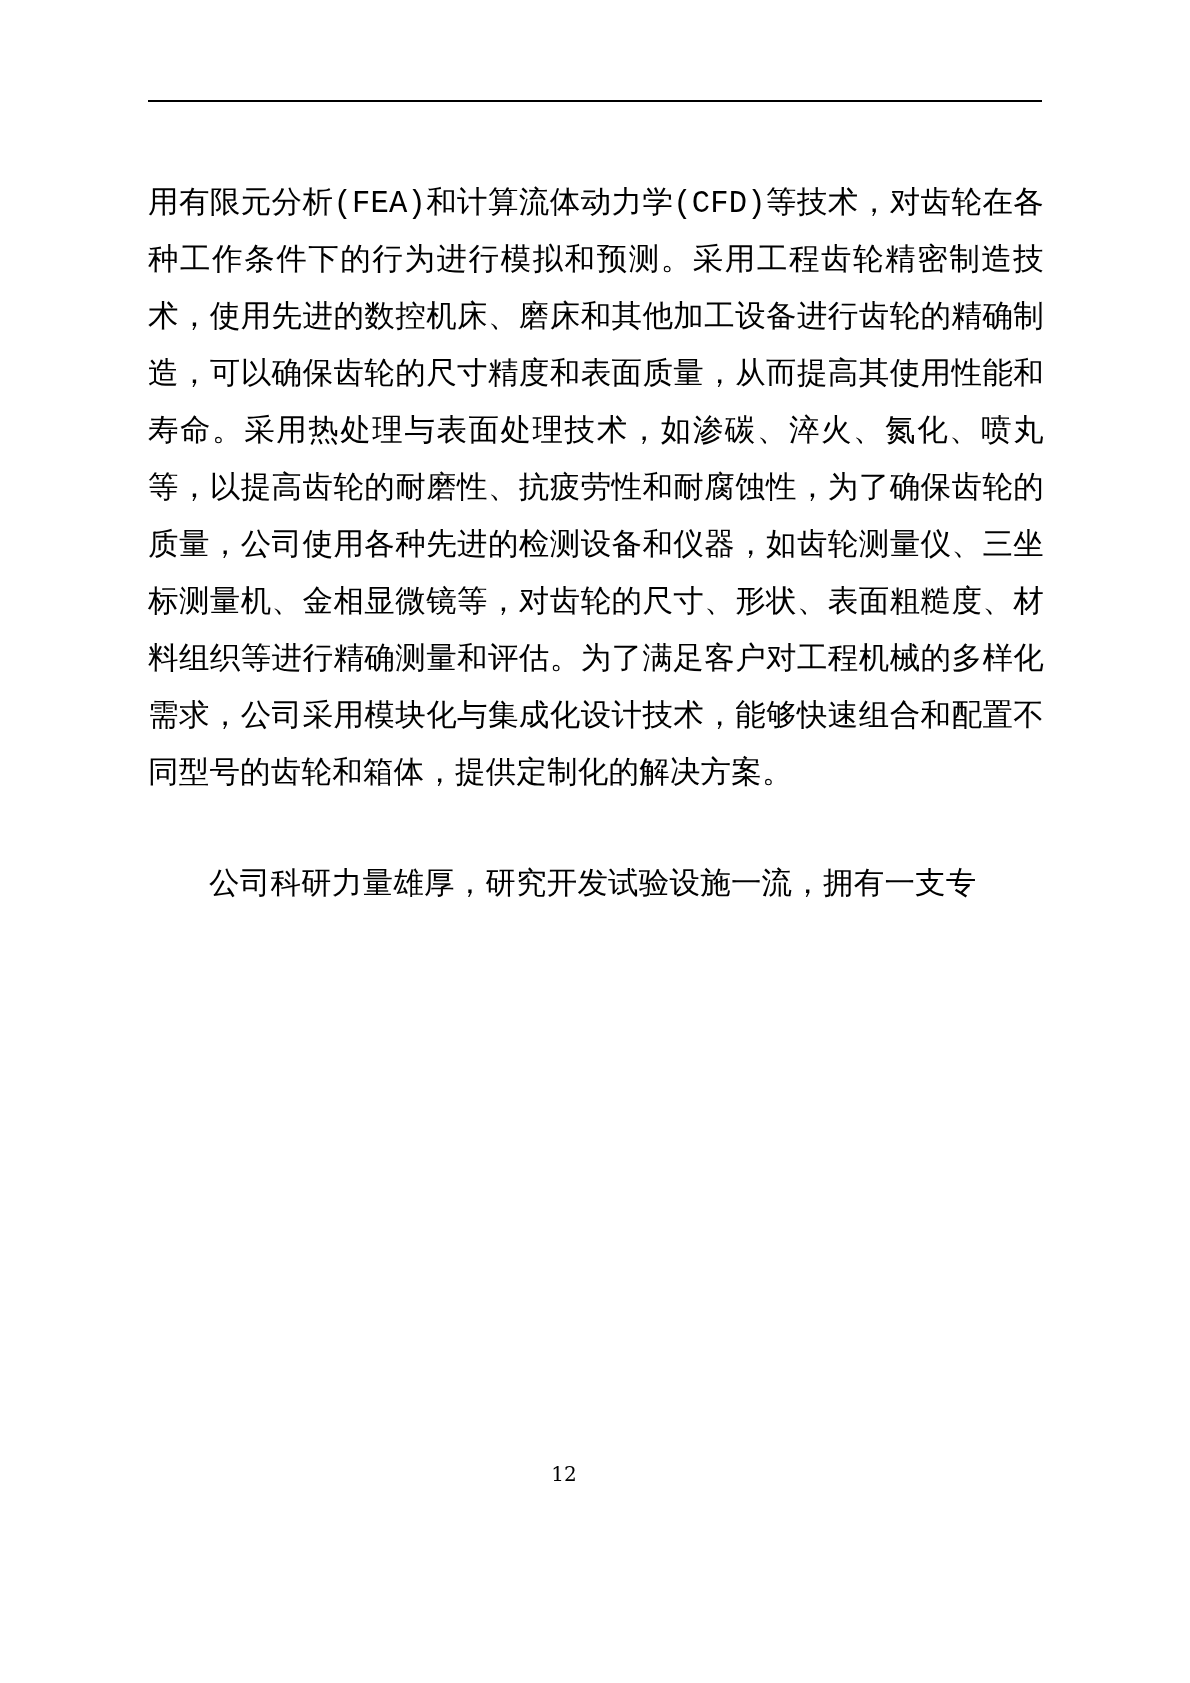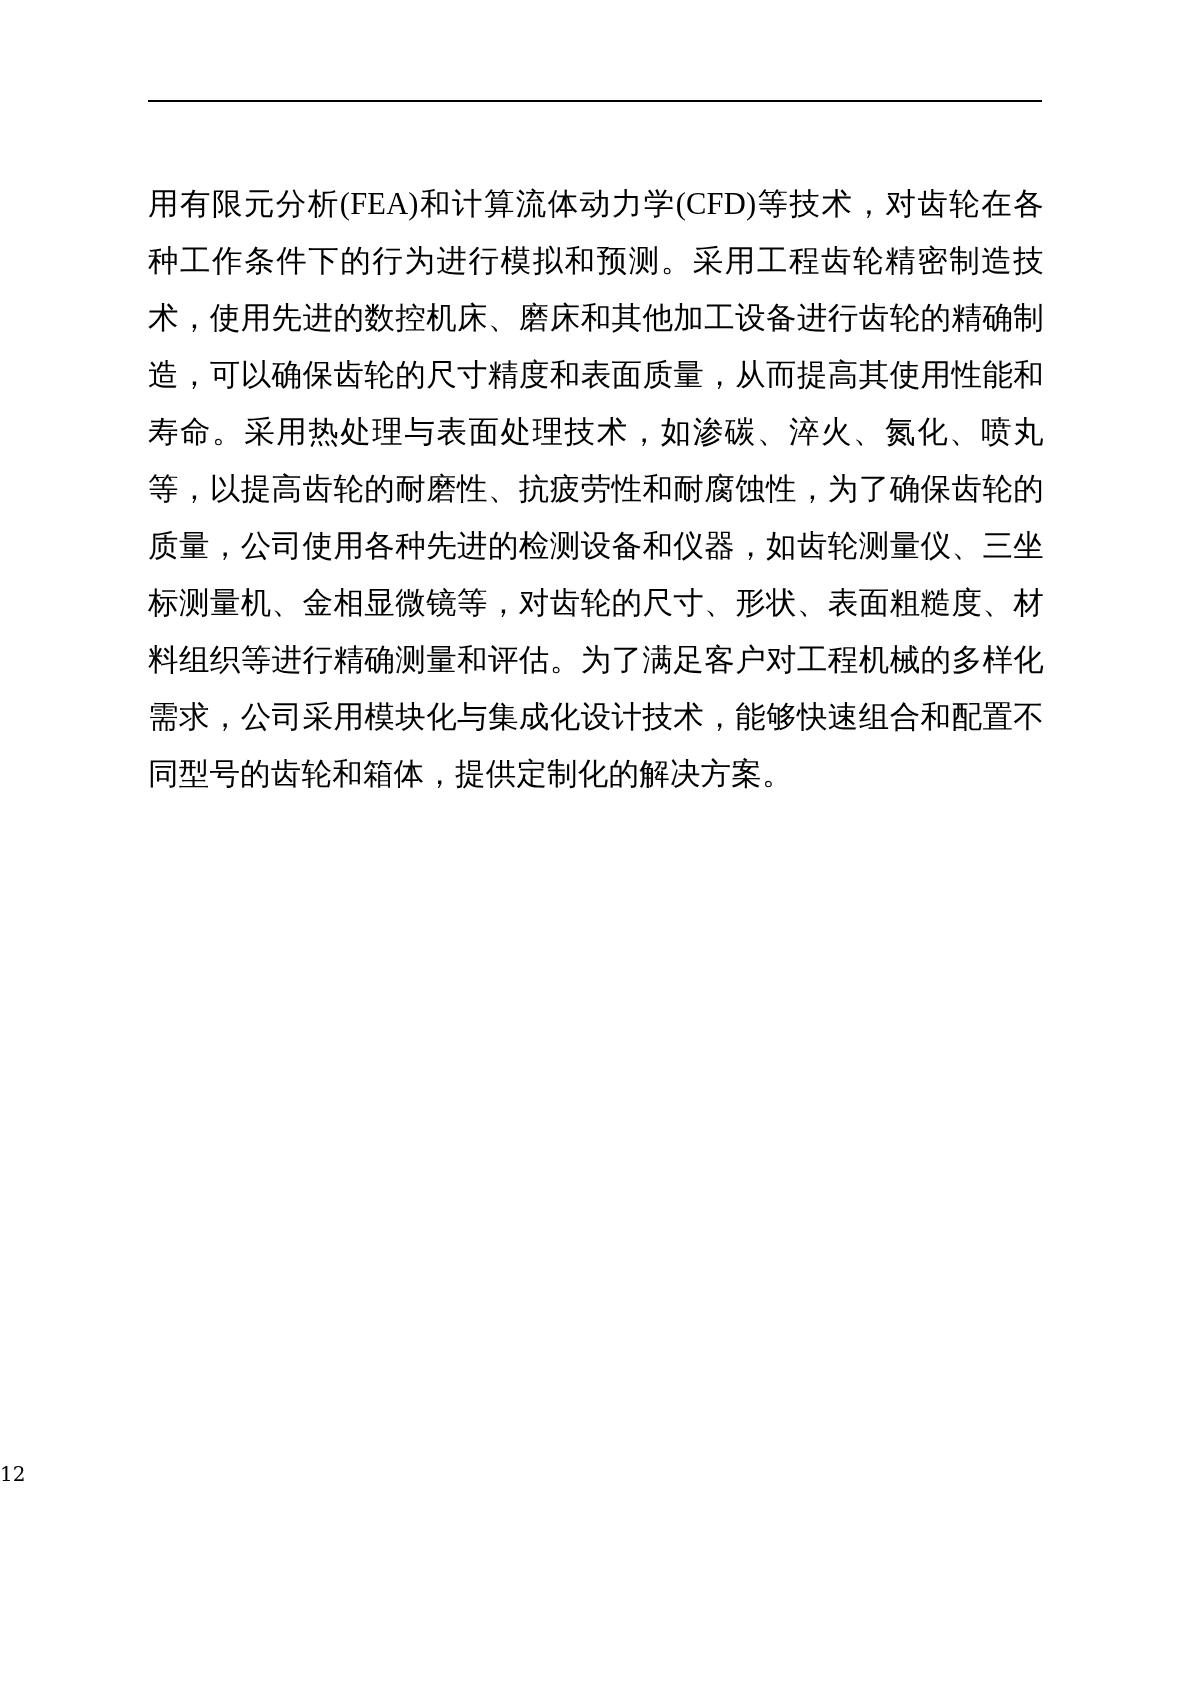--- a/index.html
+++ b/index.html
@@ -33,47 +33,49 @@
     top: 176px;
     width: 896px;
   }
   .para {
     font-size: 30.5px;
     line-height: 57px;
     letter-spacing: 0.2px;
     text-align: justify;
     text-justify: inter-ideograph;
     margin: 0;
-    font-family: Liberation Serif, serif;
+    font-family: Liberation Mono, monospace;
   }
   .para.indent {
     text-indent: 2em;
   }
   .gap-sm {
     height: 18px;
   }
   .footer {
     position: absolute;
     left: 0;
     top: 1462px;
     width: 1128px;
+    text-align: center;
     font-size: 20px;
     font-family: "DejaVu Serif", "Liberation Serif", serif;
     color: #000000;
   }
 </style>
 </head>
 <body>
 
 <div class="page">
 
   <div class="header-rule"></div>
 
   <div class="content">
     <p class="para">用有限元分析(FEA)和计算流体动力学(CFD)等技术，对齿轮在各种工作条件下的行为进行模拟和预测。采用工程齿轮精密制造技术，使用先进的数控机床、磨床和其他加工设备进行齿轮的精确制造，可以确保齿轮的尺寸精度和表面质量，从而提高其使用性能和寿命。采用热处理与表面处理技术，如渗碳、淬火、氮化、喷丸等，以提高齿轮的耐磨性、抗疲劳性和耐腐蚀性，为了确保齿轮的质量，公司使用各种先进的检测设备和仪器，如齿轮测量仪、三坐标测量机、金相显微镜等，对齿轮的尺寸、形状、表面粗糙度、材料组织等进行精确测量和评估。为了满足客户对工程机械的多样化需求，公司采用模块化与集成化设计技术，能够快速组合和配置不同型号的齿轮和箱体，提供定制化的解决方案。</p>
     <div class="gap-sm"></div>
     <div class="gap-sm"></div>
     <div class="gap-sm"></div>
+    <p class="para indent">公司科研力量雄厚，研究开发试验设施一流，拥有一支专</p>
   </div>
 
   <div class="footer">12</div>
 
 </div>
 
 </body></html>

